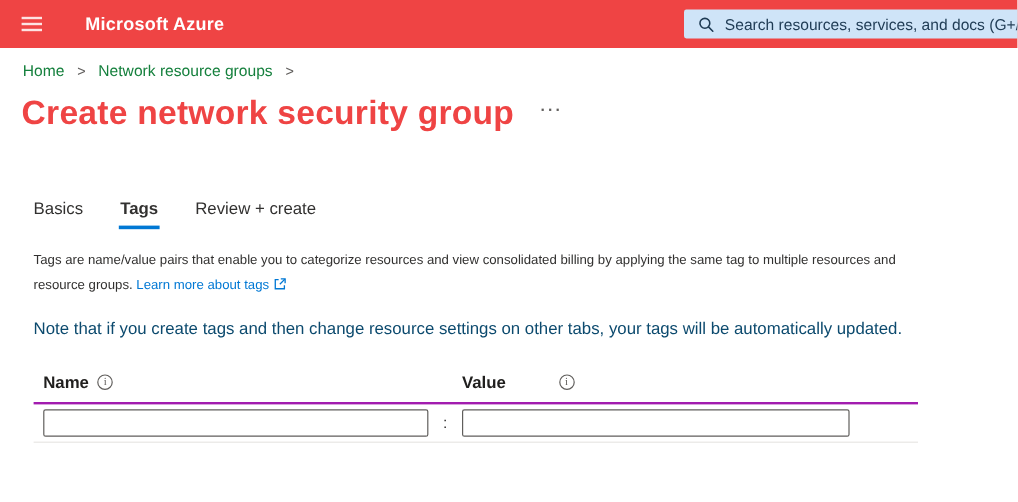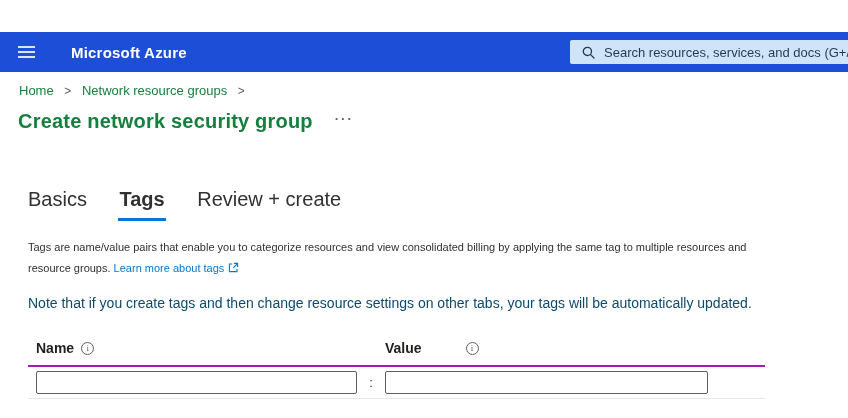--- a/index.html
+++ b/index.html
@@ -1,46 +1,46 @@
 <!DOCTYPE html>
 <html><head>
 <meta charset="utf-8">
 <style>
   * { margin:0; padding:0; box-sizing:border-box; }
   html,body { width:848px; height:418px; background:#ffffff; overflow:hidden;
     font-family:"Liberation Sans","DejaVu Sans",sans-serif; }
 
   
-  .topbar { position:relative; width:848px; height:40px; background:#1d4ed8;
-    display:flex; align-items:center;margin-top:32px; }
+  .topbar { position:relative; width:848px; height:40px; background:#ef4444;
+    display:flex; align-items:center; }
   .hamburger { display:inline-flex; flex-direction:column; gap:3px;
     margin-left:18px; cursor:pointer; }
   .hamburger i { display:block; width:17px; height:2px; background:rgba(255,255,255,0.85); }
   .azure-title { color:#ffffff; font-size:15px; font-weight:600; margin-left:36px;
     letter-spacing:.2px; }
   .searchbox { position:absolute; left:570px; top:8px; width:278px; height:24px;
     background:#cfe4f8; border-radius:2px 0 0 2px; display:flex; align-items:center; }
   .searchbox svg { margin:0 9px 0 12px; flex:none; }
   .searchbox input { border:none; outline:none; background:transparent; flex:1;
     font-size:13px; color:#1f3b54; font-family:"Liberation Sans",sans-serif; height:100%; }
   .searchbox input::placeholder { color:#1f3b54; opacity:1; }
 
   
   .breadcrumb { margin:11px 0 0 19px; font-size:13px; }
   .breadcrumb a { color:#15803d; text-decoration:none; cursor:pointer; }
   .breadcrumb .sep { color:#605e5c; margin:0 7px; font-size:12px; }
 
   
   .title-row { margin:12px 0 0 18px; display:flex; align-items:center; }
-  .page-title { font-size:20px; font-weight:700; color:#15803d; letter-spacing:.2px; }
+  .page-title { font-size:28px; font-weight:700; color:#ef4444; letter-spacing:.2px; }
   .overflow-dots { color:#605e5c; font-size:13px; font-weight:700; margin-left:22px;
     letter-spacing:2px; cursor:pointer; line-height:1; padding-bottom:6px; }
 
   
-  .tabs { margin:55px 0 0 28px; font-size:20px; }
+  .tabs { margin:55px 0 0 28px; font-size:14px; }
   .tab { display:inline-block; color:#323130; margin-right:26px; padding-bottom:7px;
     border-bottom:3px solid transparent; cursor:pointer; }
   .tab.active { font-weight:700; border-bottom-color:#0078d4; padding-left:1px; padding-right:1px; }
 
   
   .description { margin:16px 0 0 28px; width:738px; font-size:11px; color:#323130;
     line-height:21px; }
   .description a { color:#0078d4; text-decoration:none; cursor:pointer; }
   .ext-icon { display:inline-block; vertical-align:-1px; margin-left:4px; }
   .note { margin:14px 0 0 28px; width:738px; font-size:14px; color:#0c4a6e; line-height:20px; }

